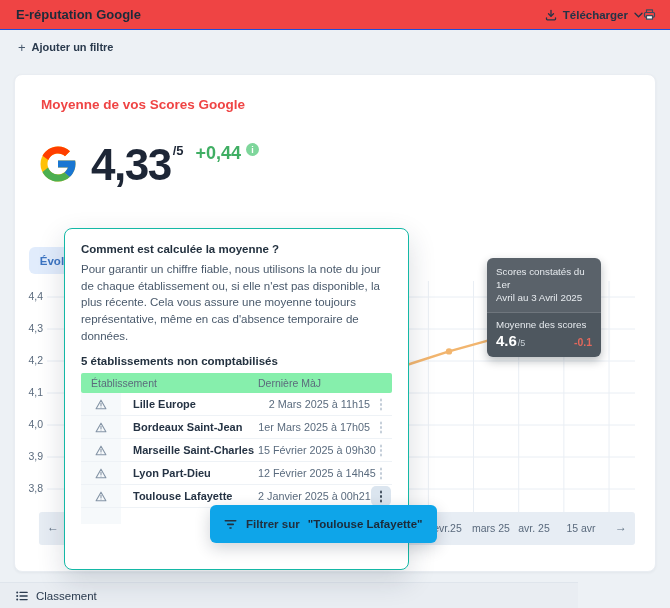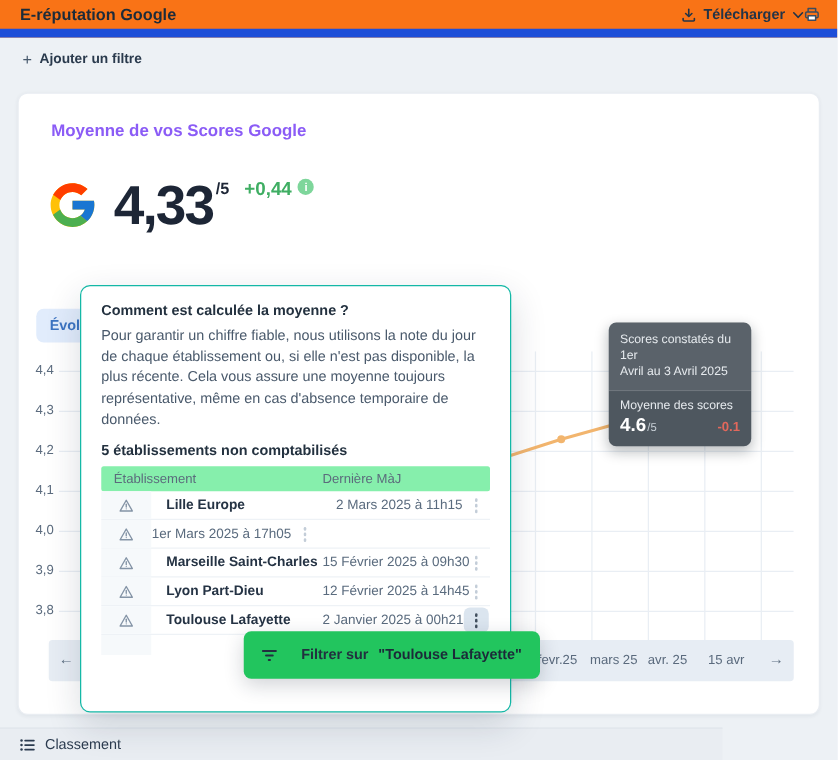--- a/index.html
+++ b/index.html
@@ -5,42 +5,42 @@
   :root{
     --accent-blue:#3c74c2; --green:#3fae63; --line:#f2b56e; --red:#e2685c;
     --tt-bg:#4e575f; --ink:#1d2a3a; --muted:#5a6b7e;
   }
   *{box-sizing:border-box;margin:0;padding:0;}
   html,body{background:#edf1f5;}
   body{font-family:"Liberation Sans",sans-serif;color:var(--ink);}
   #app{position:relative;width:670px;height:608px;background:#edf1f5;overflow:hidden;}
 
   
-  .topbar{position:absolute;left:0;top:0;width:670px;height:30px;background:#f97316;
-    border-bottom:7px solid #1d4ed8;display:flex;align-items:center;}
+  .topbar{position:absolute;left:0;top:0;width:670px;height:30px;background:#ef4444;
+    border-bottom:1px solid #1d4ed8;display:flex;align-items:center;}
   .topbar-title{position:absolute;left:16px;font-size:13px;font-weight:700;color:#1c2b3a;}
   .topbar-right{position:absolute;right:14px;display:flex;align-items:center;}
   .dl-btn{display:flex;align-items:center;gap:6px;font-size:11.5px;font-weight:700;color:#243447;cursor:pointer;background:none;border:none;font-family:inherit;}
   .icon-btn{background:none;border:none;cursor:pointer;display:flex;align-items:center;}
 
   
   .filterbar{position:absolute;left:0;top:31px;width:670px;height:32px;display:flex;align-items:center;}
   .add-filter{display:flex;align-items:center;gap:6px;margin-left:18px;font-size:11px;font-weight:700;color:#2a3a4d;background:none;border:none;cursor:pointer;font-family:inherit;}
   .plus{font-size:13px;font-weight:400;color:#46586c;}
 
   
   .card{position:absolute;left:14px;top:74px;width:642px;height:498px;background:#fff;
     border:1px solid #e9edf2;border-radius:8px;box-shadow:0 1px 3px rgba(20,30,50,.05);}
-  .card-title{position:absolute;left:26px;top:22px;font-size:13.5px;font-weight:700;color:#8b5cf6;}
+  .card-title{position:absolute;left:26px;top:22px;font-size:13.5px;font-weight:700;color:#ef4444;}
 
   .score-row{position:absolute;left:22px;top:68px;display:flex;align-items:flex-start;}
   .g-logo{width:42px;height:42px;margin-bottom:2px;}
   .score-num{font-size:44px;font-weight:800;letter-spacing:-1.5px;color:#1d2636;line-height:1;margin-left:12px;}
   .score-max{font-size:13px;font-weight:800;color:#1d2636;margin:0 0 3px 2px;}
-  .score-delta{font-size:15px;font-weight:800;color:var(--green);margin:0 0 5px 12px;}
+  .score-delta{font-size:18px;font-weight:800;color:var(--green);margin:0 0 5px 12px;}
   .info-dot{width:13px;height:13px;border-radius:50%;background:#7ed69b;color:#fff;font-size:9px;font-weight:800;
     display:flex;align-items:center;justify-content:center;margin:0 0 6px 5px;cursor:pointer;}
 
   
   .tab{position:absolute;left:14px;top:172px;width:74px;height:27px;border-radius:6px;background:#e1ecfc;
     color:var(--accent-blue);font-size:11.5px;font-weight:700;display:flex;align-items:center;justify-content:center;cursor:pointer;}
   .ytick{position:absolute;left:0;width:28px;text-align:right;font-size:10.5px;color:#5c6c7f;}
   .plot{position:absolute;left:32px;top:206px;}
   .plot .grid{stroke:#e9eef4;stroke-width:1;}
   .plot .trend{fill:none;stroke:var(--line);stroke-width:2.5;stroke-linecap:round;stroke-linejoin:round;}
@@ -77,22 +77,22 @@
   .td-name{flex:1;padding-left:12px;font-size:11px;font-weight:700;color:#253344;white-space:nowrap;}
   .td-date{width:112px;font-size:10.8px;color:#5a6b7e;white-space:nowrap;text-align:right;}
   .td-kebab{width:22px;display:flex;justify-content:center;}
   .kebab{width:14px;height:15px;display:flex;align-items:center;justify-content:center;background:none;border:none;cursor:pointer;}
   .kebab i{width:2.6px;height:2.6px;border-radius:50%;background:#c3cdd8;box-shadow:0 -4.5px 0 #c3cdd8,0 4.5px 0 #c3cdd8;}
   .kebab.active{width:20px;height:20px;background:#dbe5ef;border-radius:5px;}
   .kebab.active i{background:#42505f;box-shadow:0 -4.5px 0 #42505f,0 4.5px 0 #42505f;}
   .tbl-tail{width:40px;height:16px;background:#f6f9fb;}
 
   
-  .ctx-menu{position:absolute;left:195px;top:505px;height:38px;display:inline-flex;align-items:center;gap:19px;
-    padding:0 14px;background:#22c55e;border-radius:6px;box-shadow:0 5px 16px rgba(25,35,55,.2);z-index:30;cursor:pointer;}
+  .ctx-menu{position:absolute;left:210px;top:505px;height:38px;display:inline-flex;align-items:center;gap:9px;
+    padding:0 14px;background:#0ea5e9;border-radius:6px;box-shadow:0 5px 16px rgba(25,35,55,.2);z-index:30;cursor:pointer;}
   .ctx-prefix{font-size:11.5px;font-weight:600;color:#22303f;white-space:nowrap;}
   .ctx-value{font-size:11.5px;font-weight:800;color:#1c2a39;white-space:nowrap;margin-left:8px;}
 
   
   .footer-bar{position:absolute;left:0;top:582px;width:578px;height:26px;background:#e9edf2;border-top:1px solid #dfe5ec;
     display:flex;align-items:center;gap:8px;padding-left:16px;cursor:pointer;}
   .footer-label{font-size:11.5px;color:#2b3b4f;}
   svg{display:block;}
 </style>
 </head>
@@ -249,20 +249,21 @@
       </div>
 
       <div class="tbl-row">
         <span class="td-icon">
           <svg width="12" height="11" viewBox="0 0 12 11" fill="none" stroke="#8494a6" stroke-width="1.1" stroke-linejoin="round">
               <path d="M6 1.2 10.9 9.8H1.1Z"></path>
               <path d="M6 4.4v2.2" stroke-linecap="round"></path>
               <circle cx="6" cy="8" r="0.5" fill="#8494a6" stroke="none"></circle>
             </svg>
         </span>
+        <span class="td-name">Bordeaux Saint-Jean</span>
         <span class="td-date">1er Mars 2025 à 17h05</span>
         <span class="td-kebab">
             <button class="kebab">
               <i></i>
             </button>
           </span>
       </div>
 
       <div class="tbl-row">
         <span class="td-icon">

